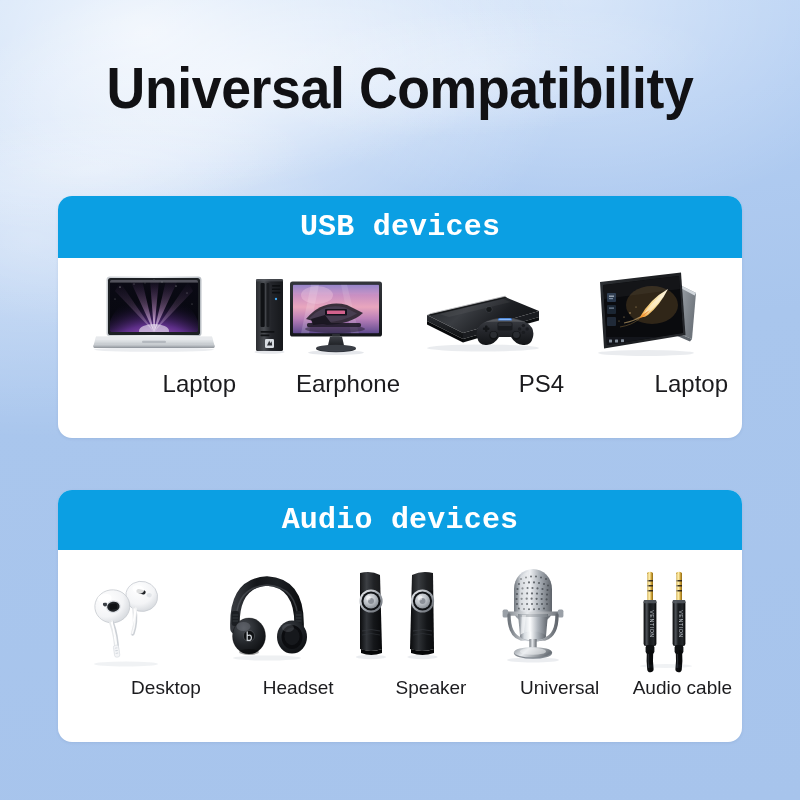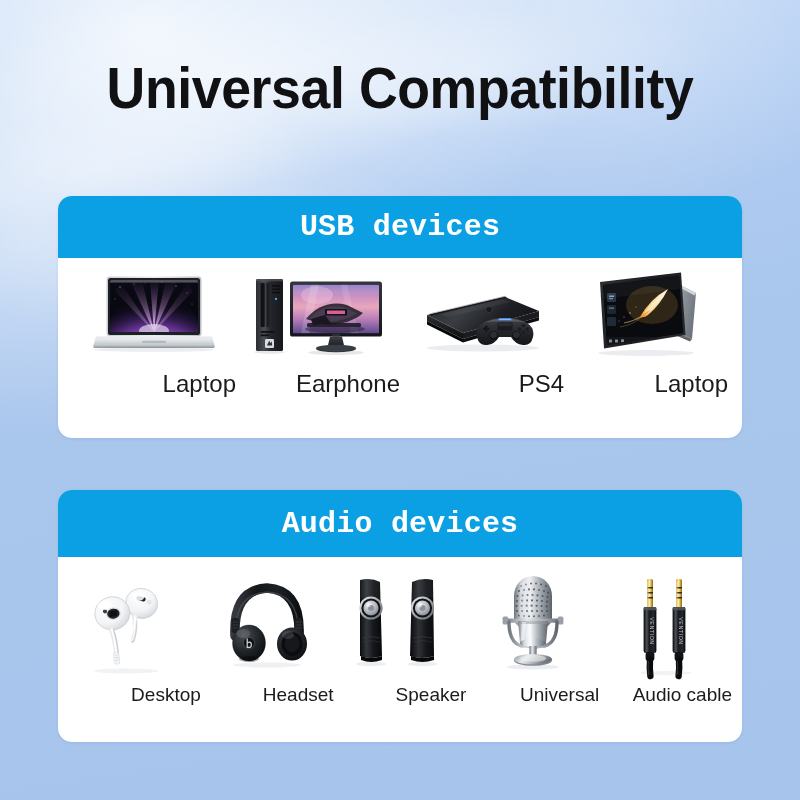--- a/index.html
+++ b/index.html
@@ -62,21 +62,21 @@
 
   .card-header {
     height:62px;
     background:#0b9fe3;
     color:#fff;
     display:flex; align-items:center; justify-content:center;
     font-family:Liberation Mono, monospace;
     font-size:30px; font-weight:bold;
     letter-spacing:.2px;
   }
-  #card-audio .card-header { height:67px; }
+  #card-audio .card-header { height:60px; }
 
   .card-body {
     display:flex;
     align-items:flex-end;
     justify-content:space-around;
     padding:0 14px;
     height:calc(100% - 62px);
   }
   #card-audio .card-body { height:calc(100% - 65px); padding:0 10px; }
 

